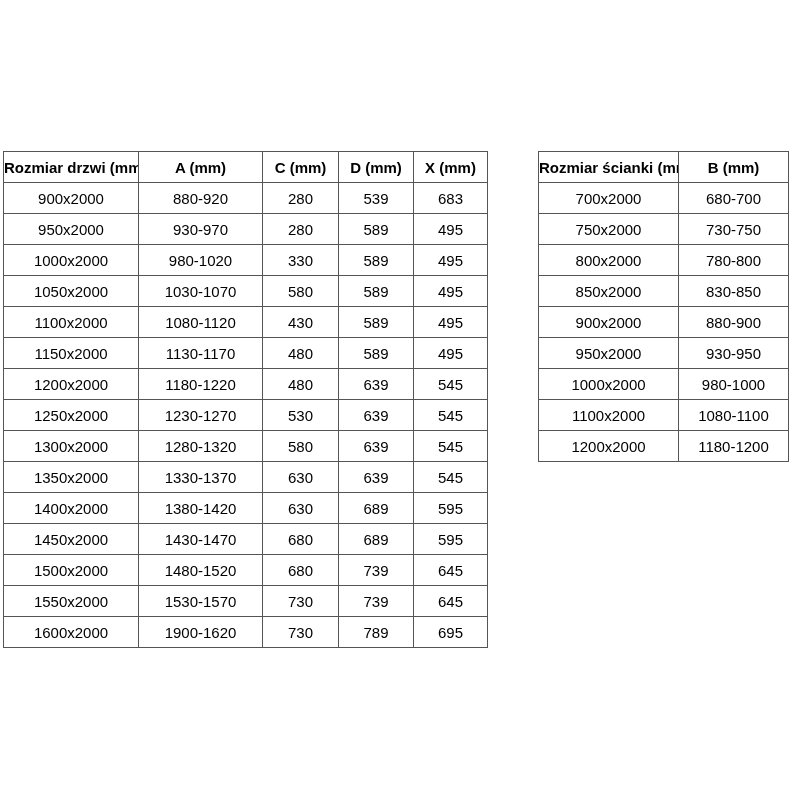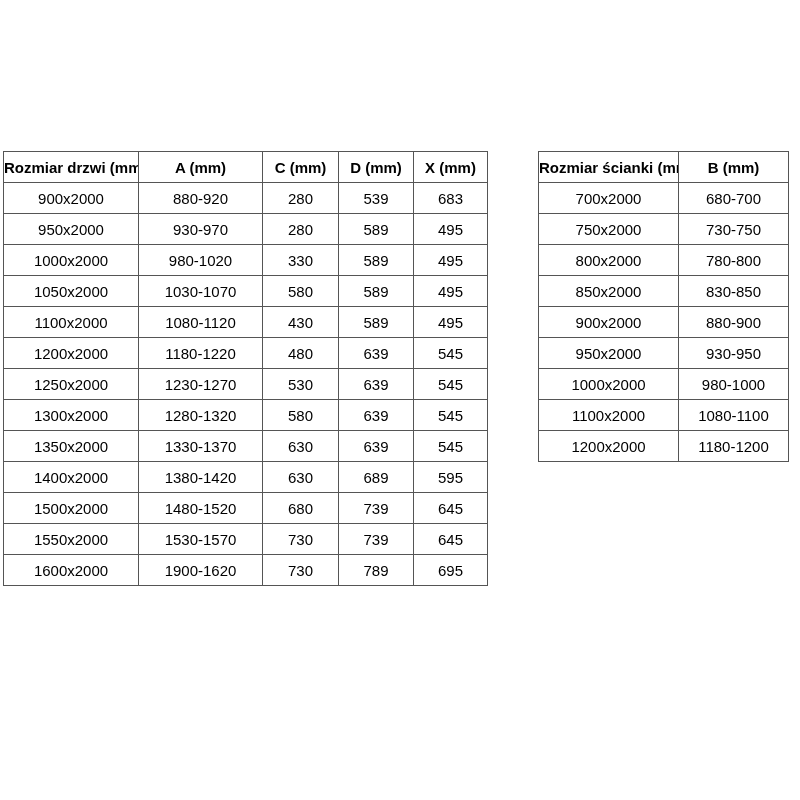--- a/index.html
+++ b/index.html
@@ -106,20 +106,27 @@
           <td>495</td>
         </tr>
         <tr>
           <td>1100x2000</td>
           <td>1080-1120</td>
           <td>430</td>
           <td>589</td>
           <td>495</td>
         </tr>
         <tr>
+          <td>1150x2000</td>
+          <td>1130-1170</td>
+          <td>480</td>
+          <td>589</td>
+          <td>495</td>
+        </tr>
+        <tr>
           <td>1200x2000</td>
           <td>1180-1220</td>
           <td>480</td>
           <td>639</td>
           <td>545</td>
         </tr>
         <tr>
           <td>1250x2000</td>
           <td>1230-1270</td>
           <td>530</td>
@@ -141,20 +148,27 @@
           <td>545</td>
         </tr>
         <tr>
           <td>1400x2000</td>
           <td>1380-1420</td>
           <td>630</td>
           <td>689</td>
           <td>595</td>
         </tr>
         <tr>
+          <td>1450x2000</td>
+          <td>1430-1470</td>
+          <td>680</td>
+          <td>689</td>
+          <td>595</td>
+        </tr>
+        <tr>
           <td>1500x2000</td>
           <td>1480-1520</td>
           <td>680</td>
           <td>739</td>
           <td>645</td>
         </tr>
         <tr>
           <td>1550x2000</td>
           <td>1530-1570</td>
           <td>730</td>

